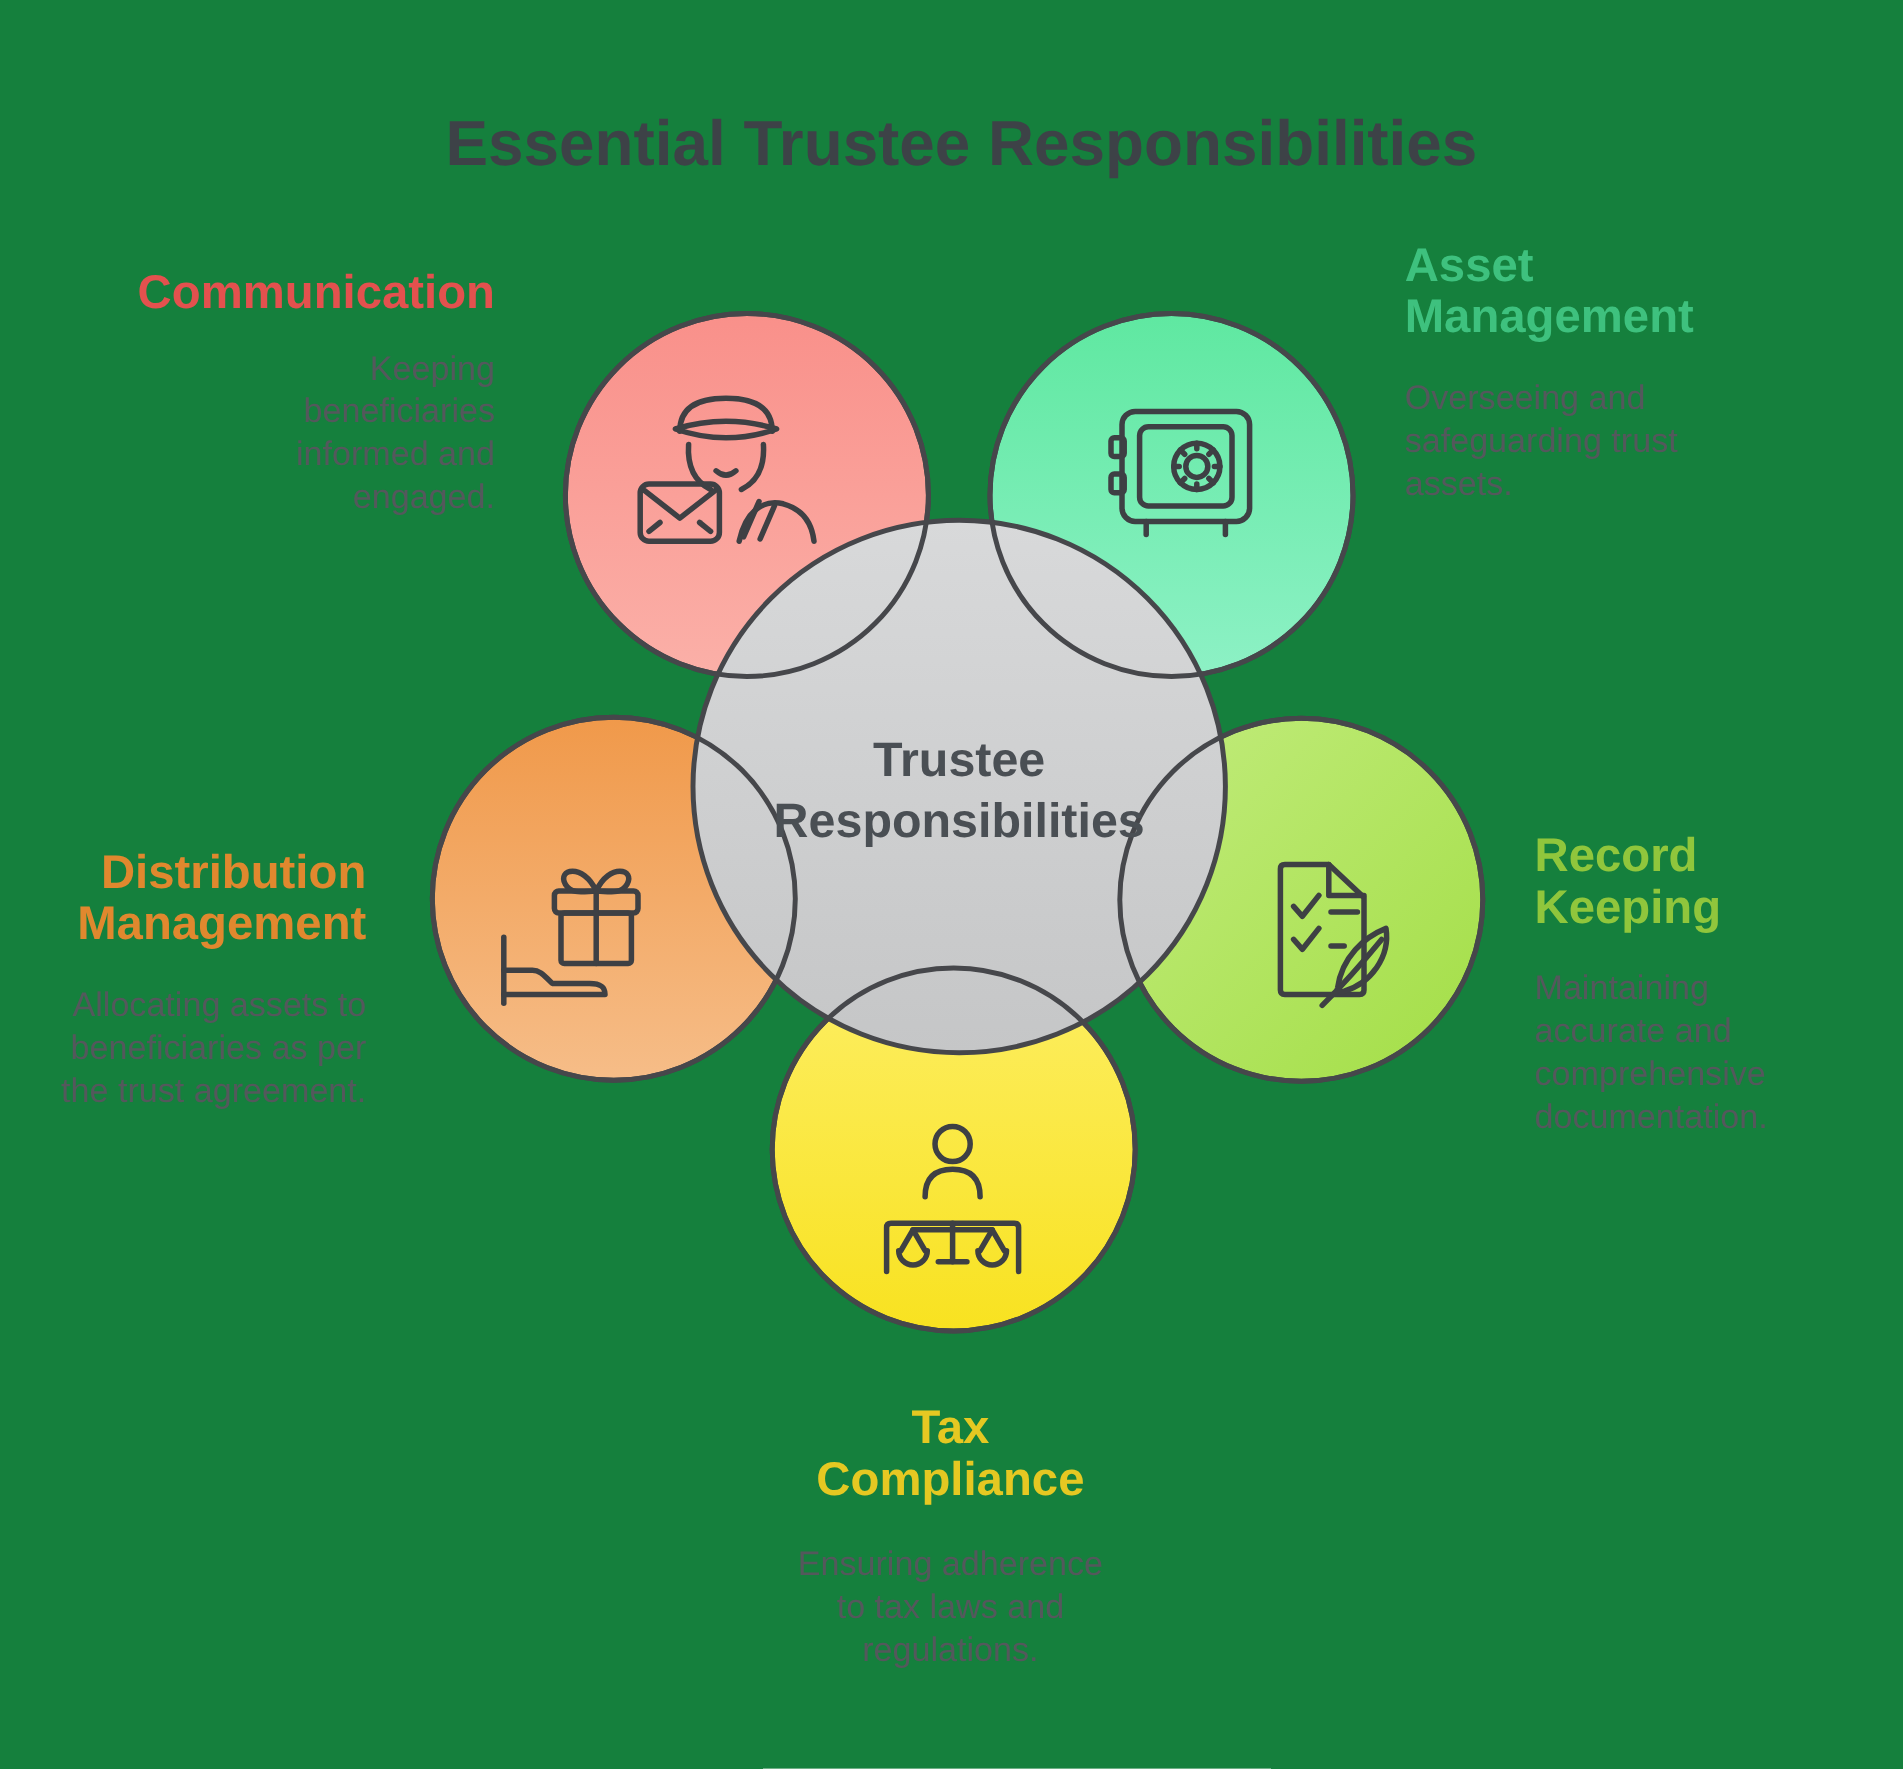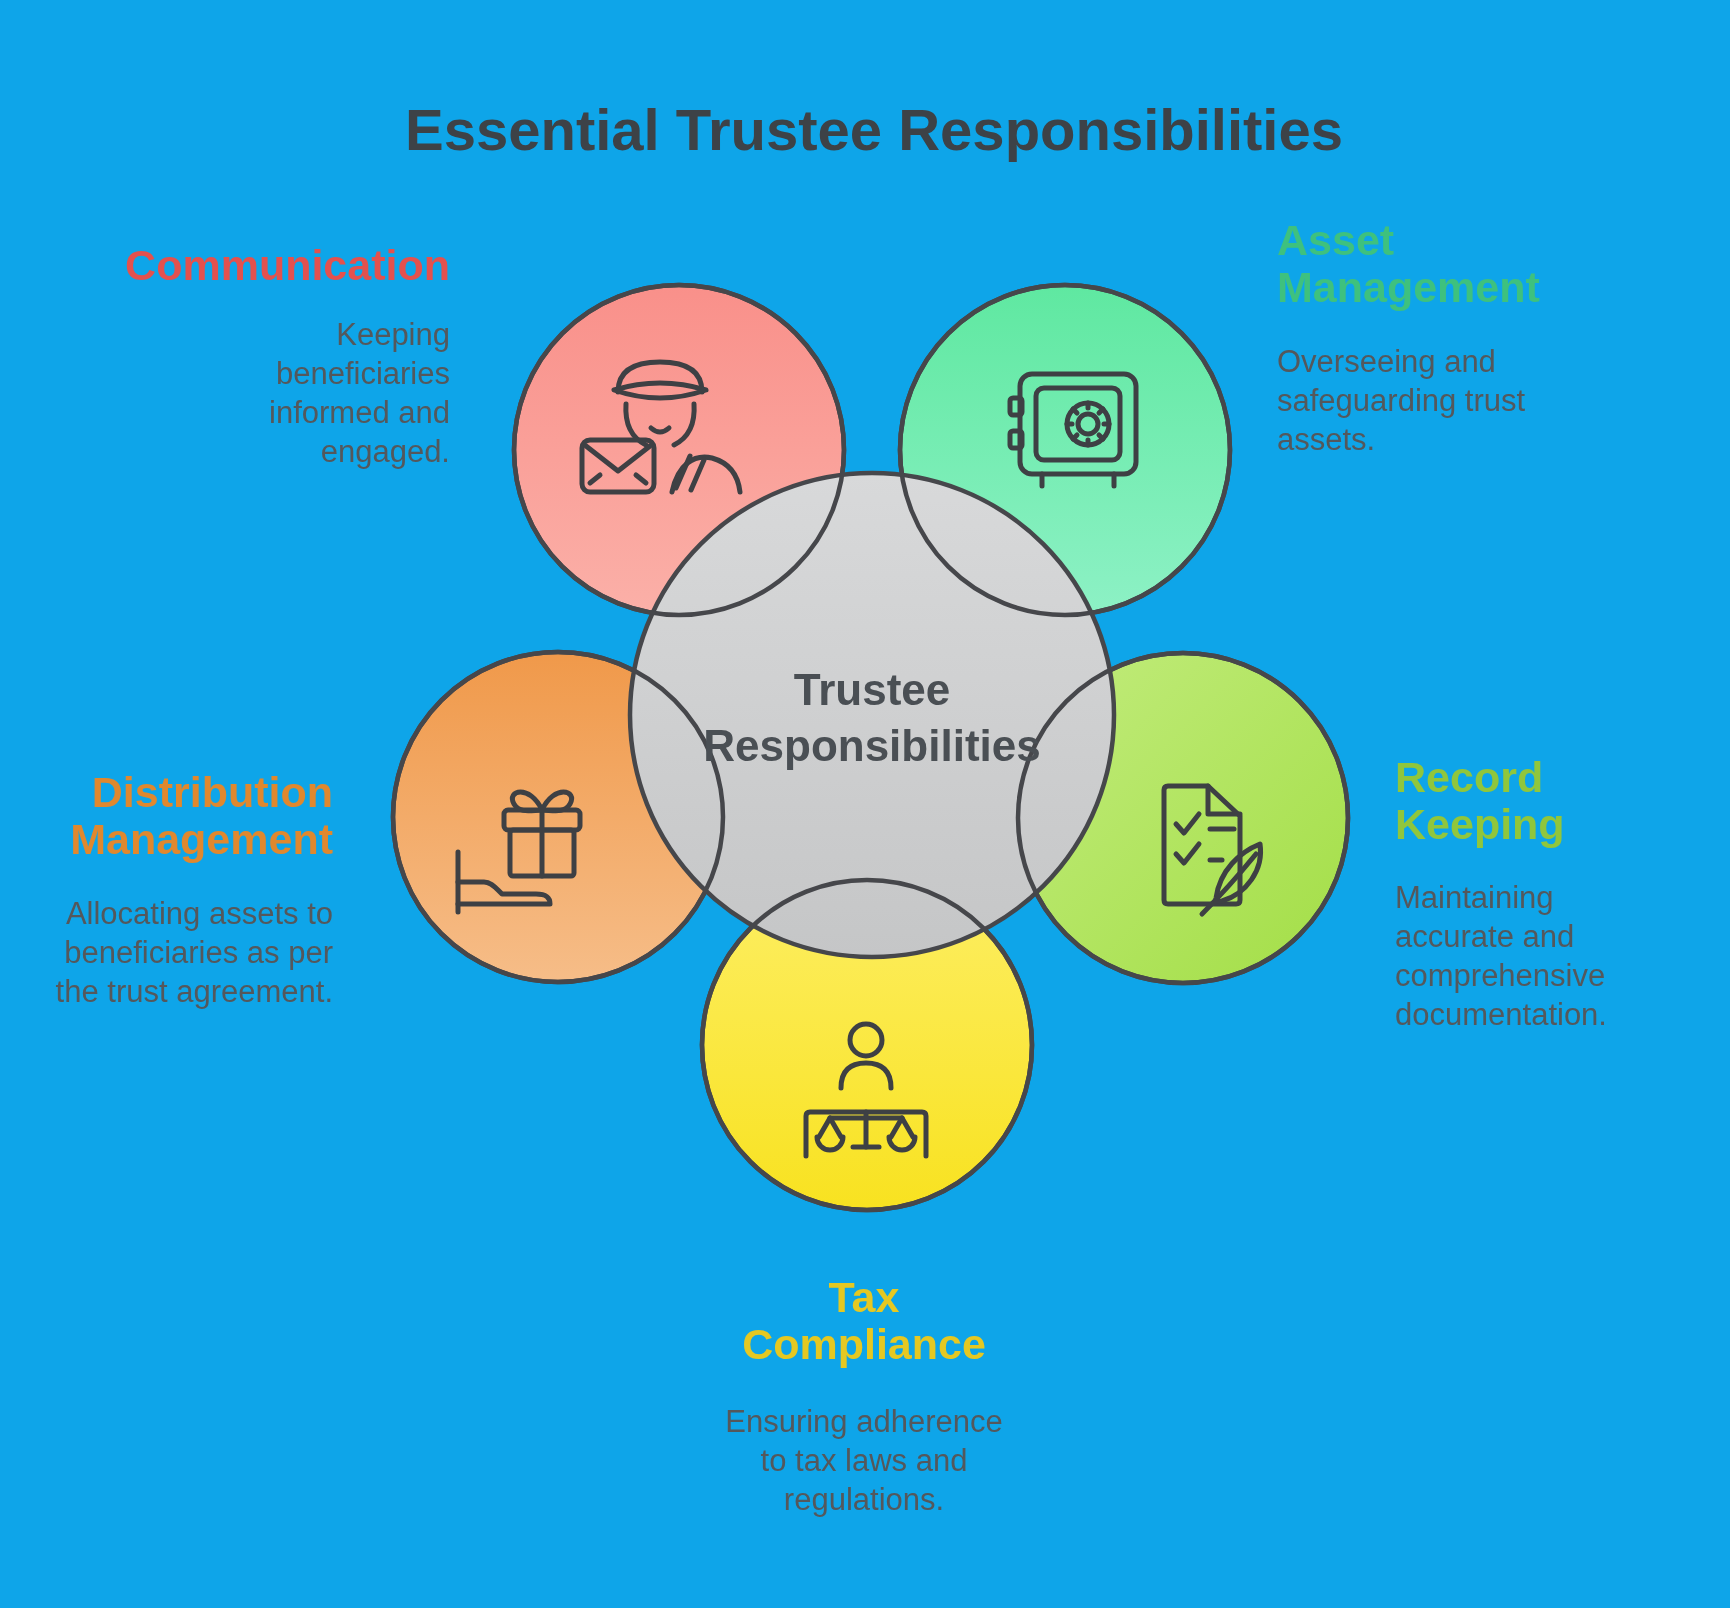--- a/index.html
+++ b/index.html
@@ -1,17 +1,17 @@
 <!DOCTYPE html>
 <html><head>
 <meta charset="utf-8">
 <style>
   html,body{margin:0;padding:0;background:#ffffff;}
   .stage{
-    width:1730px;height:1608px;position:relative;background:#0ea5e9;
+    width:1730px;height:1608px;position:relative;background:#15803d;
     font-family:"Liberation Sans", sans-serif;
   }
   svg{display:block;}
   text{font-family:"Liberation Sans", sans-serif;}
   .title-text{font-size:58px;font-weight:700;fill:#3d4247;}
   .heading-text{font-size:43px;font-weight:700;}
   .body-text{font-size:31px;font-weight:400;fill:#54585c;}
   .center-text{font-size:44px;font-weight:700;fill:#4a4f54;}
   .circle-stroke{stroke:#46474b;stroke-width:4.5;}
   .icon{stroke:#3e4044;stroke-width:5;fill:none;stroke-linecap:round;stroke-linejoin:round;}

